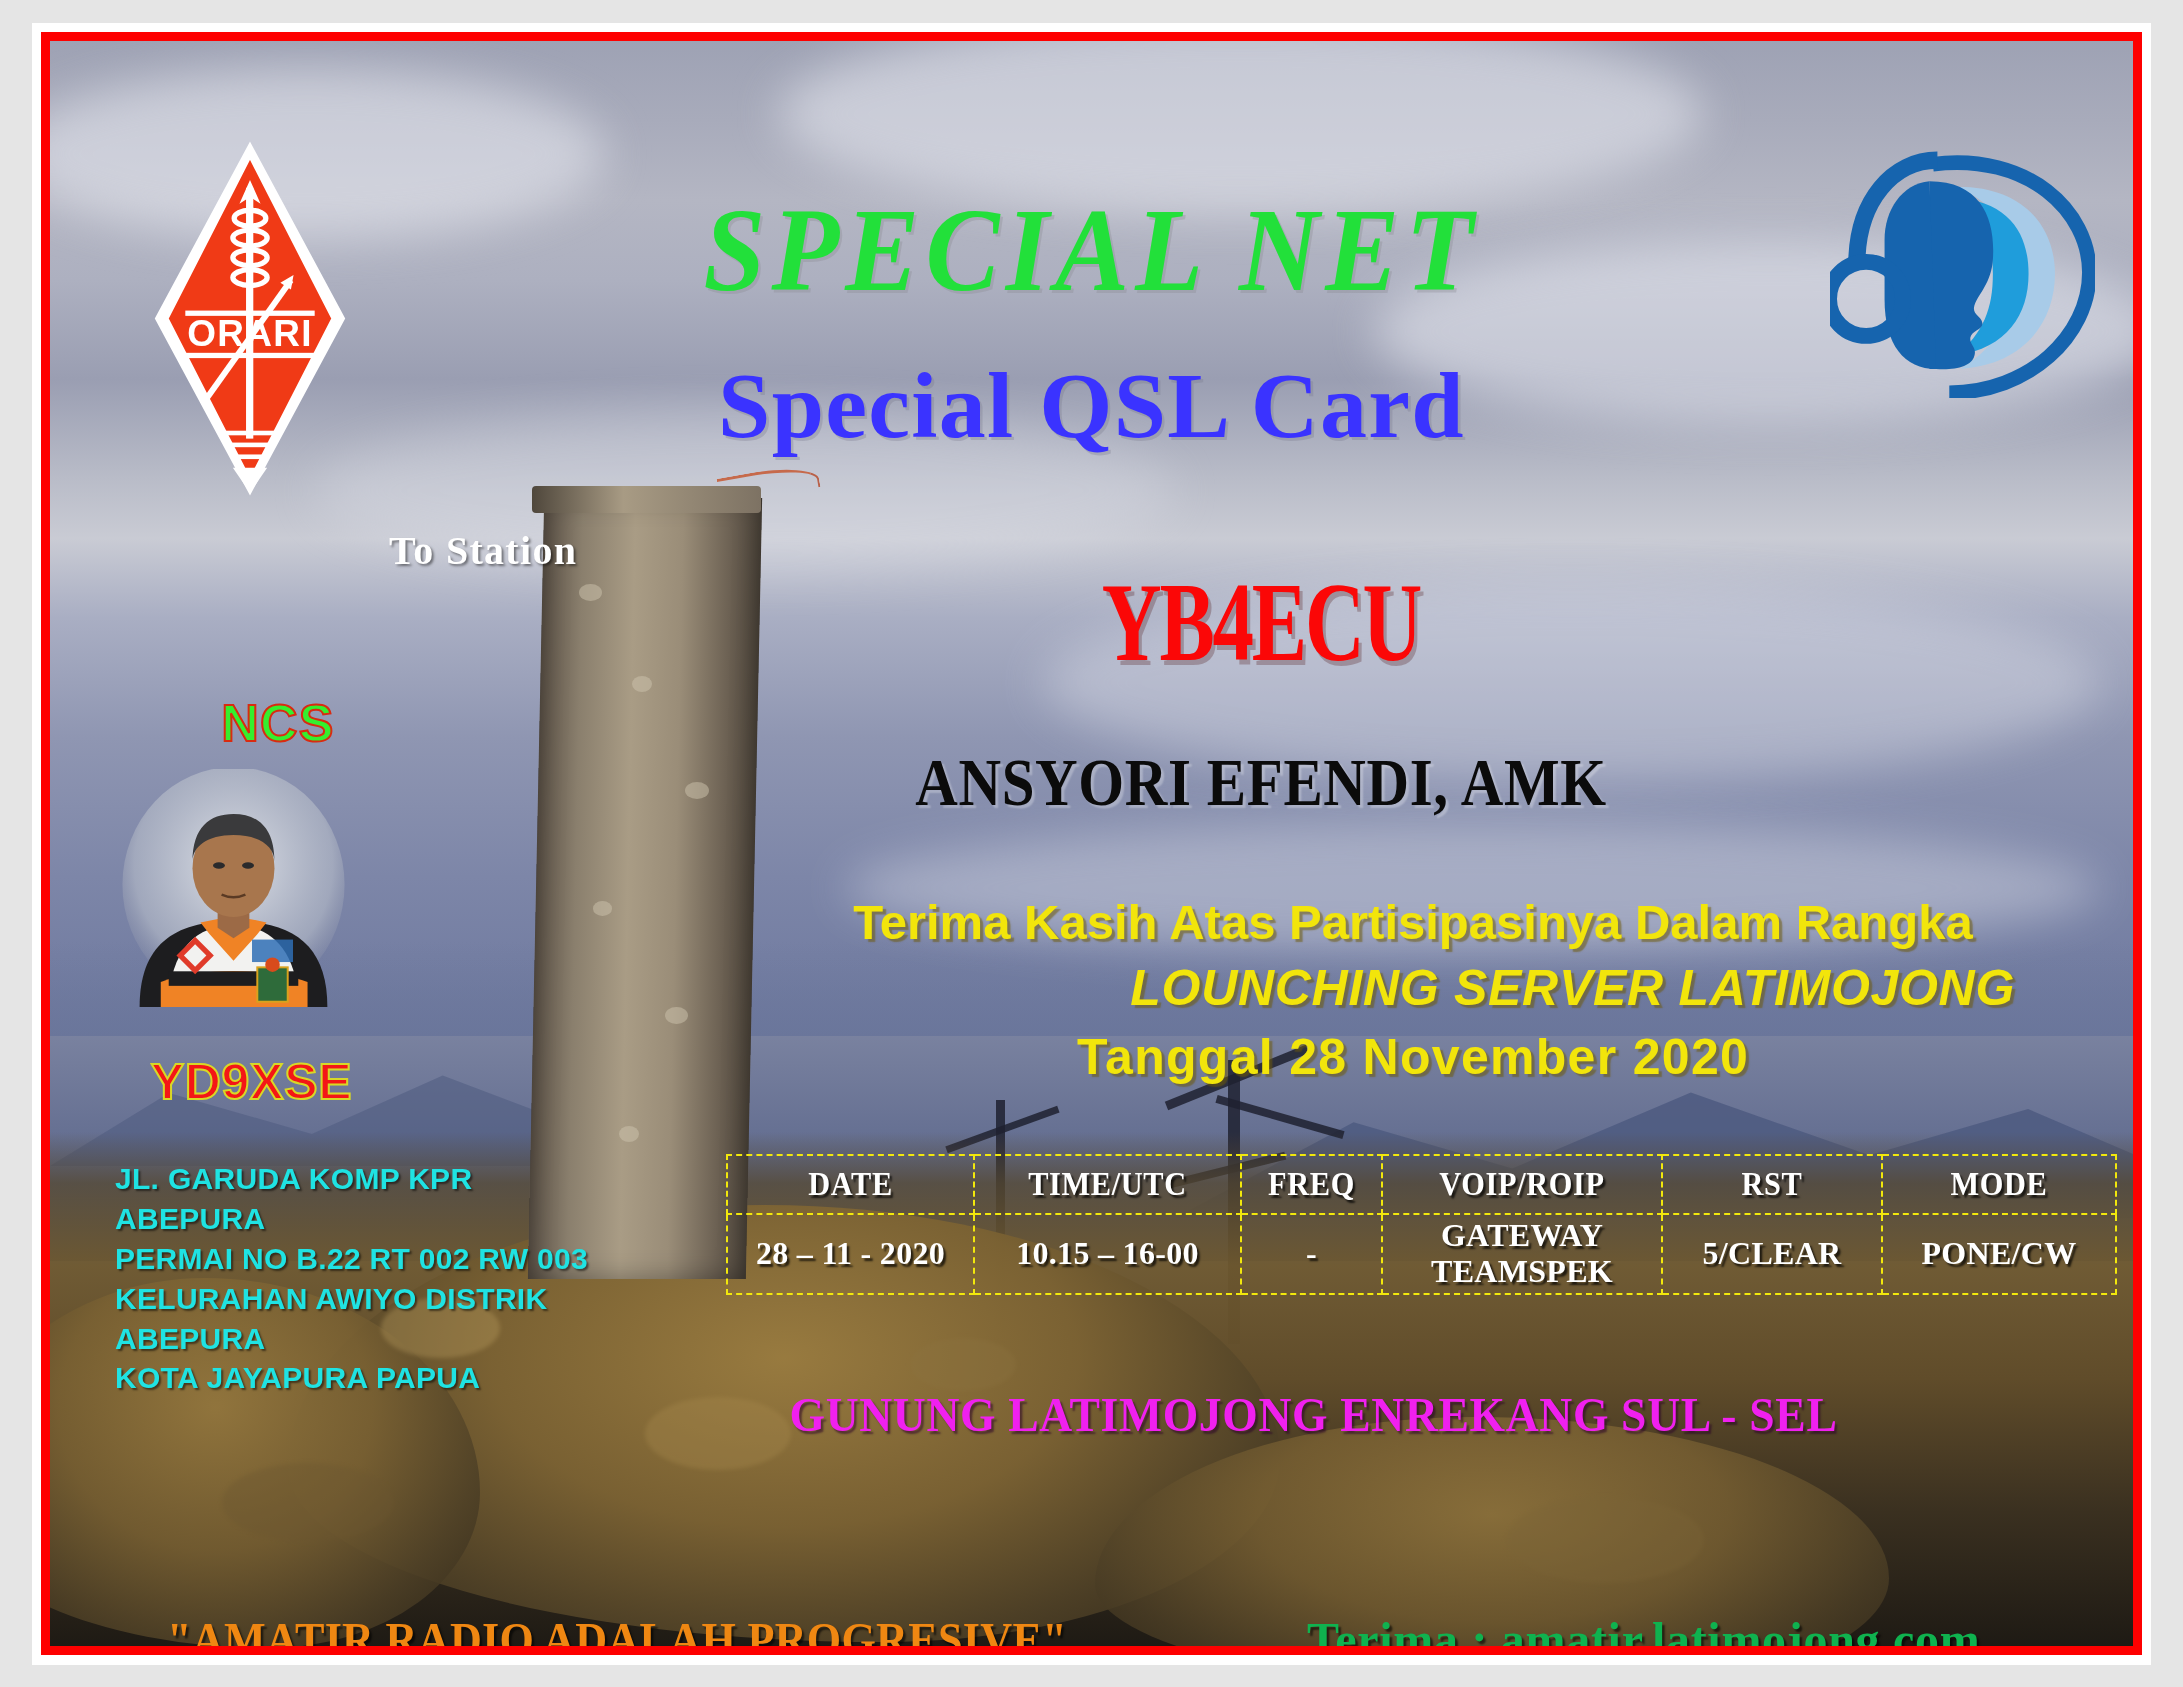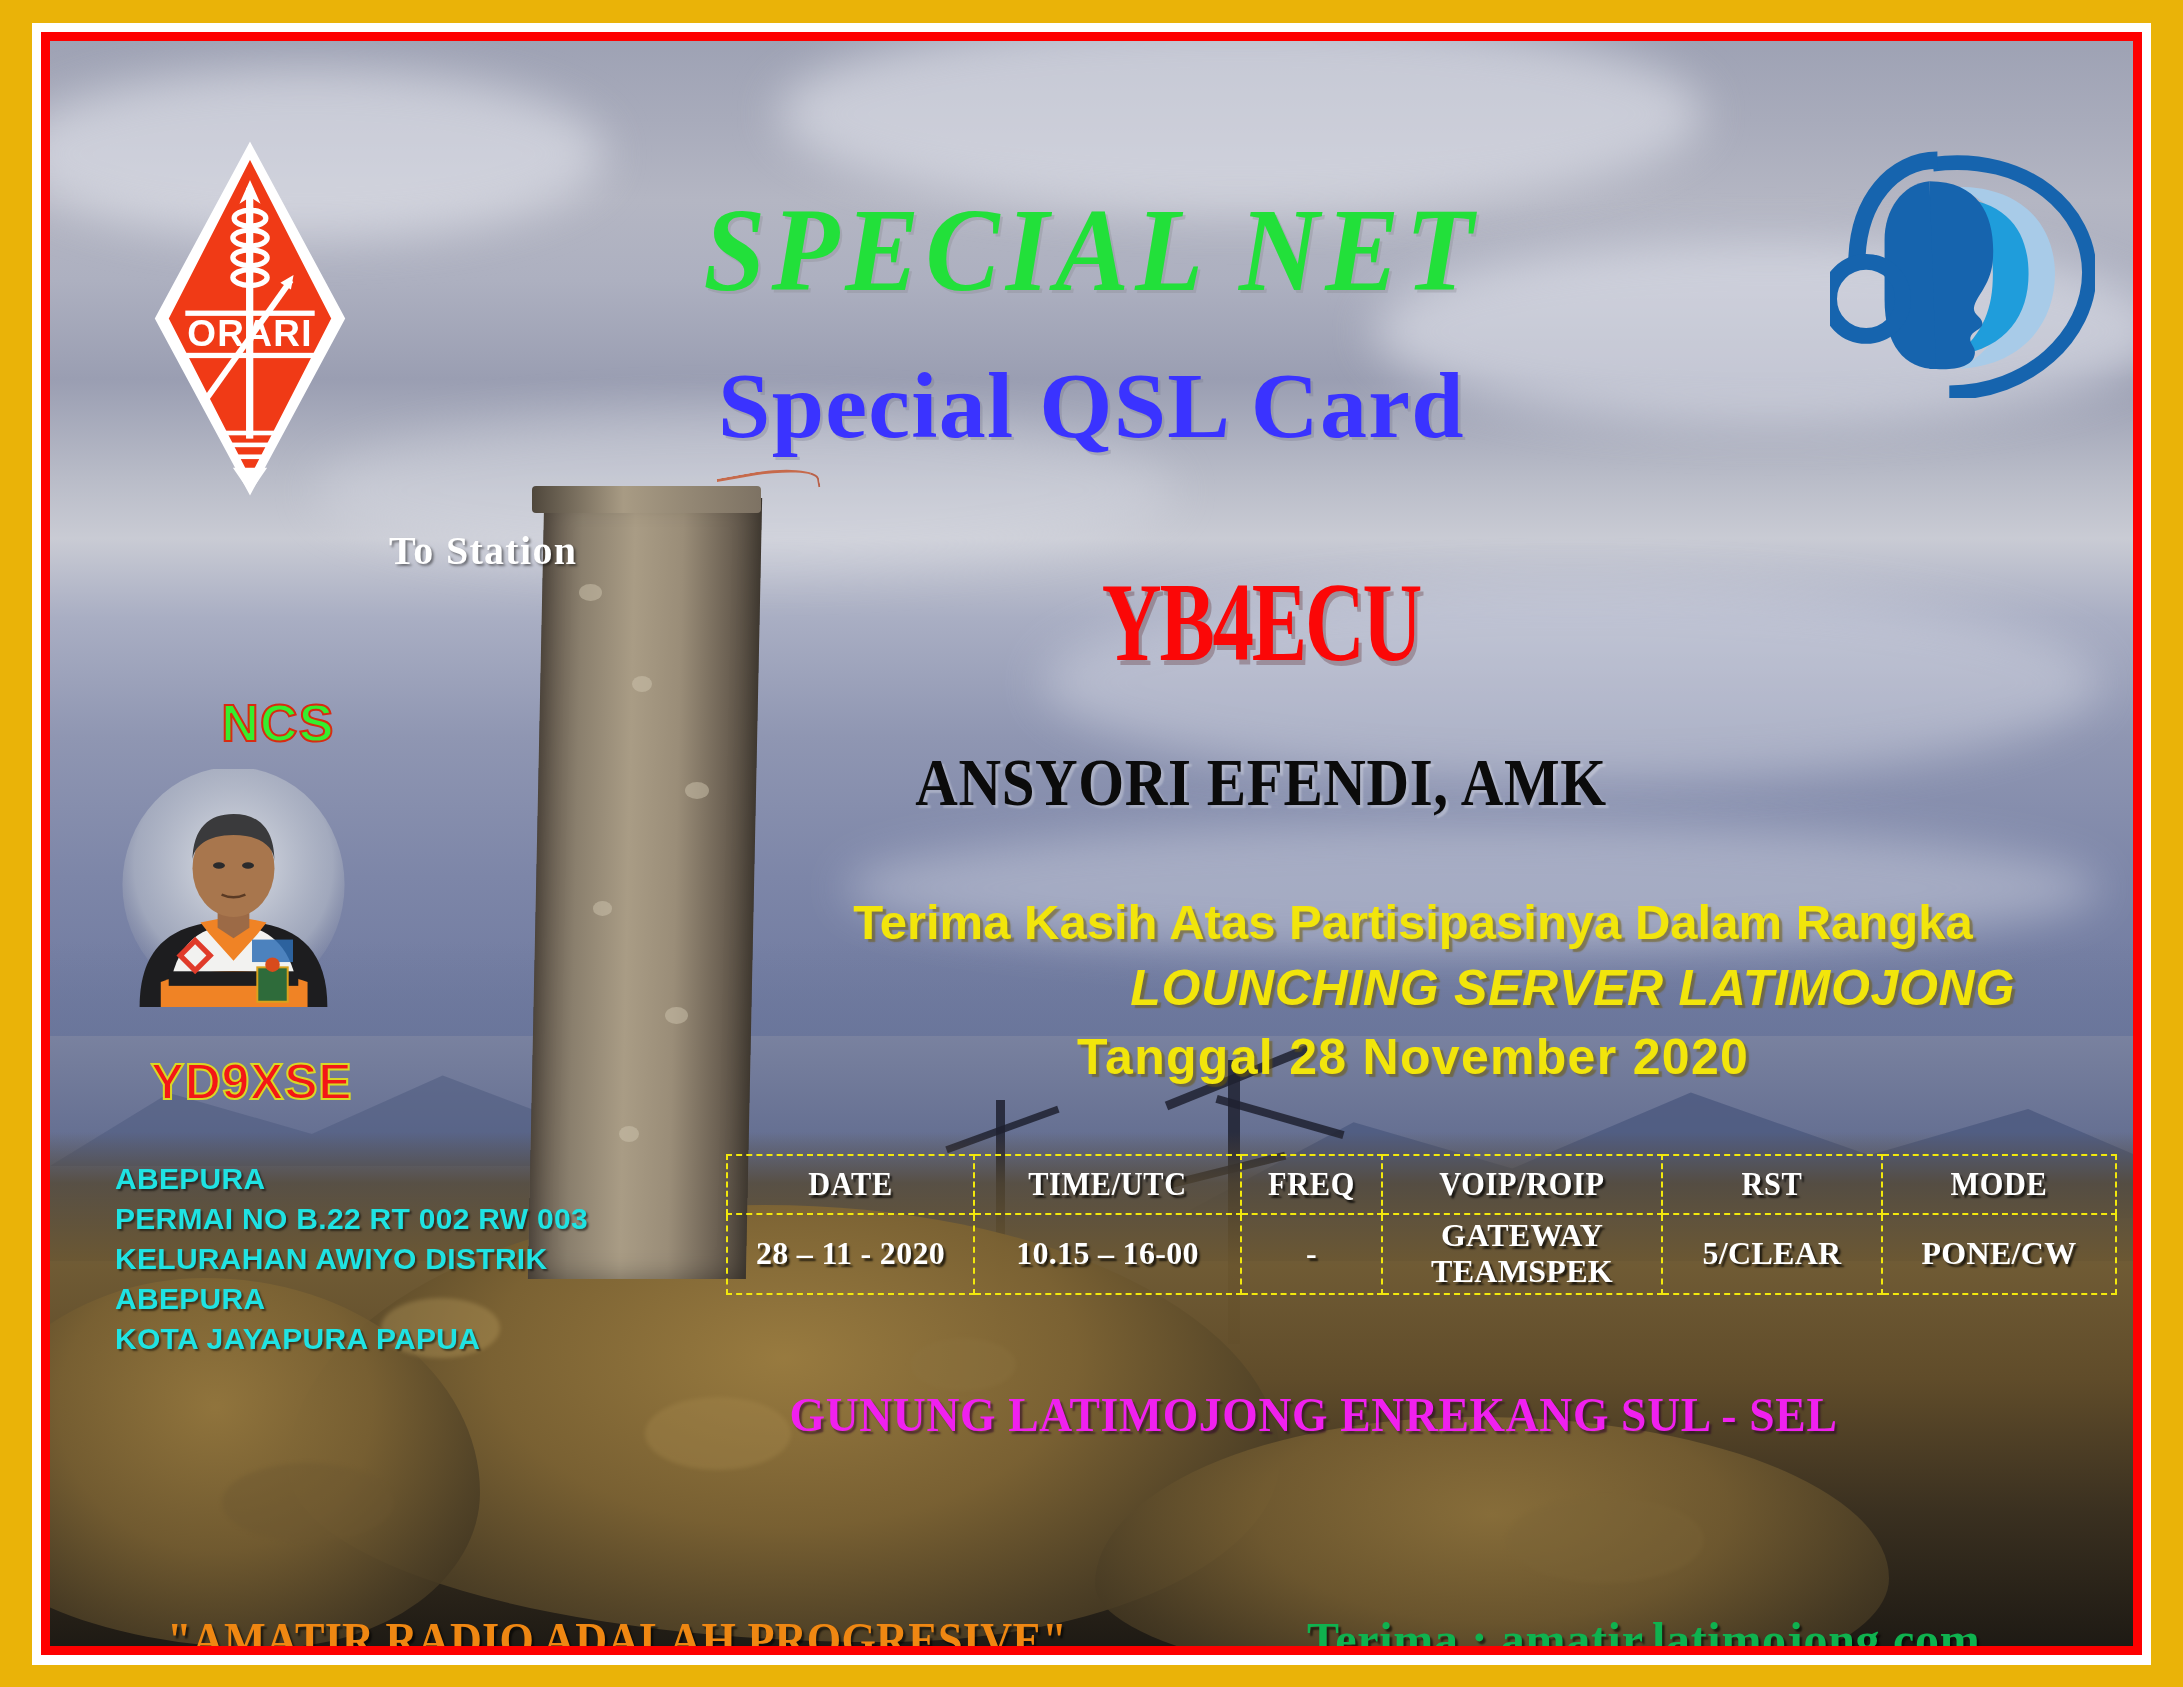--- a/index.html
+++ b/index.html
@@ -7,21 +7,21 @@
   body{
     width:2183px;height:1687px;
     background:#fe0000;
     font-family:"Liberation Serif", serif;
     overflow:hidden;
   }
 
   
   .card-frame{
     position:absolute;left:0;top:0;width:2183px;height:1687px;
-    background:#eab308;
+    background:#e5e5e5;
     box-sizing:border-box;
   }
   .white-ring{
     position:absolute;left:32px;top:22.5px;right:32px;bottom:22.5px;
     background:#ffffff;
   }
   .red-ring{
     position:absolute;left:41px;top:32px;right:41px;bottom:32px;
     background:#fe0000;
   }
@@ -401,20 +401,21 @@
 
         <rect x="198" y="258" width="62" height="34" fill="#2f6fb5" opacity=".85"></rect>
 
         <rect x="206" y="300" width="46" height="52" fill="#2e6b3a" stroke="#d8a21e" stroke-width="3"></rect>
         <circle cx="229" cy="296" r="11" fill="#d84b1c"></circle>
       </svg>
     </div>
     <div class="yd9xse">YD9XSE</div>
 
     <div class="address-block">
+      <div>JL. GARUDA KOMP KPR</div>
       <div>ABEPURA</div>
       <div>PERMAI NO B.22 RT 002 RW 003</div>
       <div>KELURAHAN AWIYO DISTRIK</div>
       <div>ABEPURA</div>
       <div>KOTA JAYAPURA PAPUA</div>
     </div>
 
     <table class="qso-table">
       <tbody>
           <tr>

